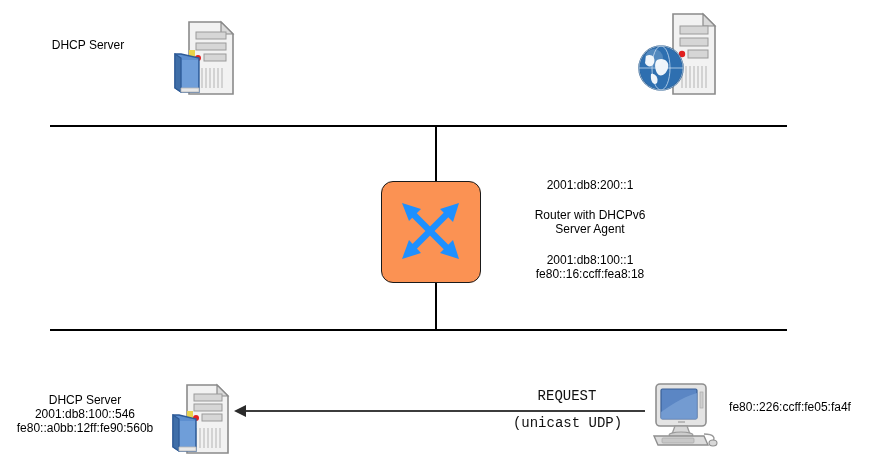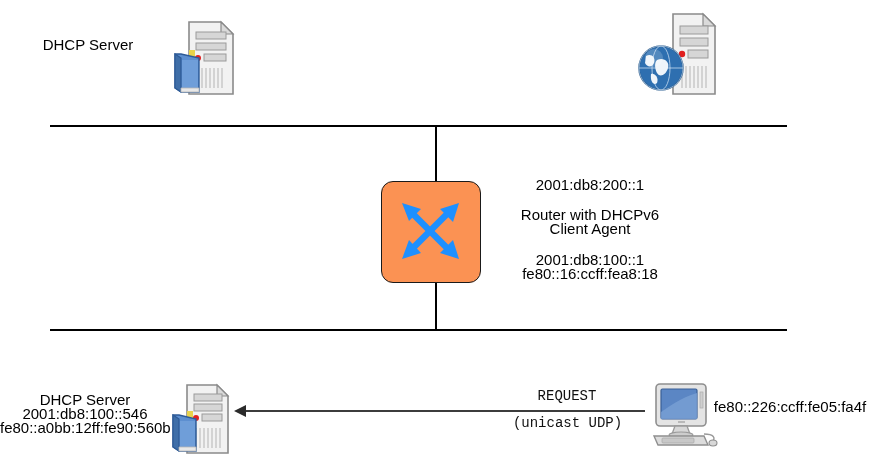--- a/index.html
+++ b/index.html
@@ -17,21 +17,21 @@
     width: 869px;
     height: 464px;
     background: #ffffff;
     overflow: hidden;
   }
 
   
   .label {
     position: absolute;
     font-family: "Liberation Sans", "DejaVu Sans", sans-serif;
-    font-size: 15px;
+    font-size: 12px;
     line-height: 14px;
     color: #000000;
     white-space: nowrap;
     text-align: center;
   }
   .label.center { text-align: center; }
   .mono {
     font-family: "Liberation Mono", "DejaVu Sans Mono", monospace;
     font-size: 14px;
     letter-spacing: 0px;
@@ -171,21 +171,21 @@
       <polygon points="77,77 58,71 71,58" fill="#1e90ff"></polygon>
     </svg>
   </div>
 
   <div class="label center" style="left:495px; top:178px; width:190px;text-align:center;">
     <div>2001:db8:200::1</div>
   </div>
 
   <div class="label center" style="left:495px; top:208px; width:190px;">
     <div>Router with DHCPv6</div>
-    <div>Client Agent</div>
+    <div>Server Agent</div>
   </div>
 
   <div class="label center" style="left:495px; top:253px; width:190px;">
     <div>2001:db8:100::1</div>
     <div>fe80::16:ccff:fea8:18</div>
   </div>
 
   <div class="label center" style="left:0px; top:393px; width:170px;">
     <div>DHCP Server</div>
     <div>2001:db8:100::546</div>

